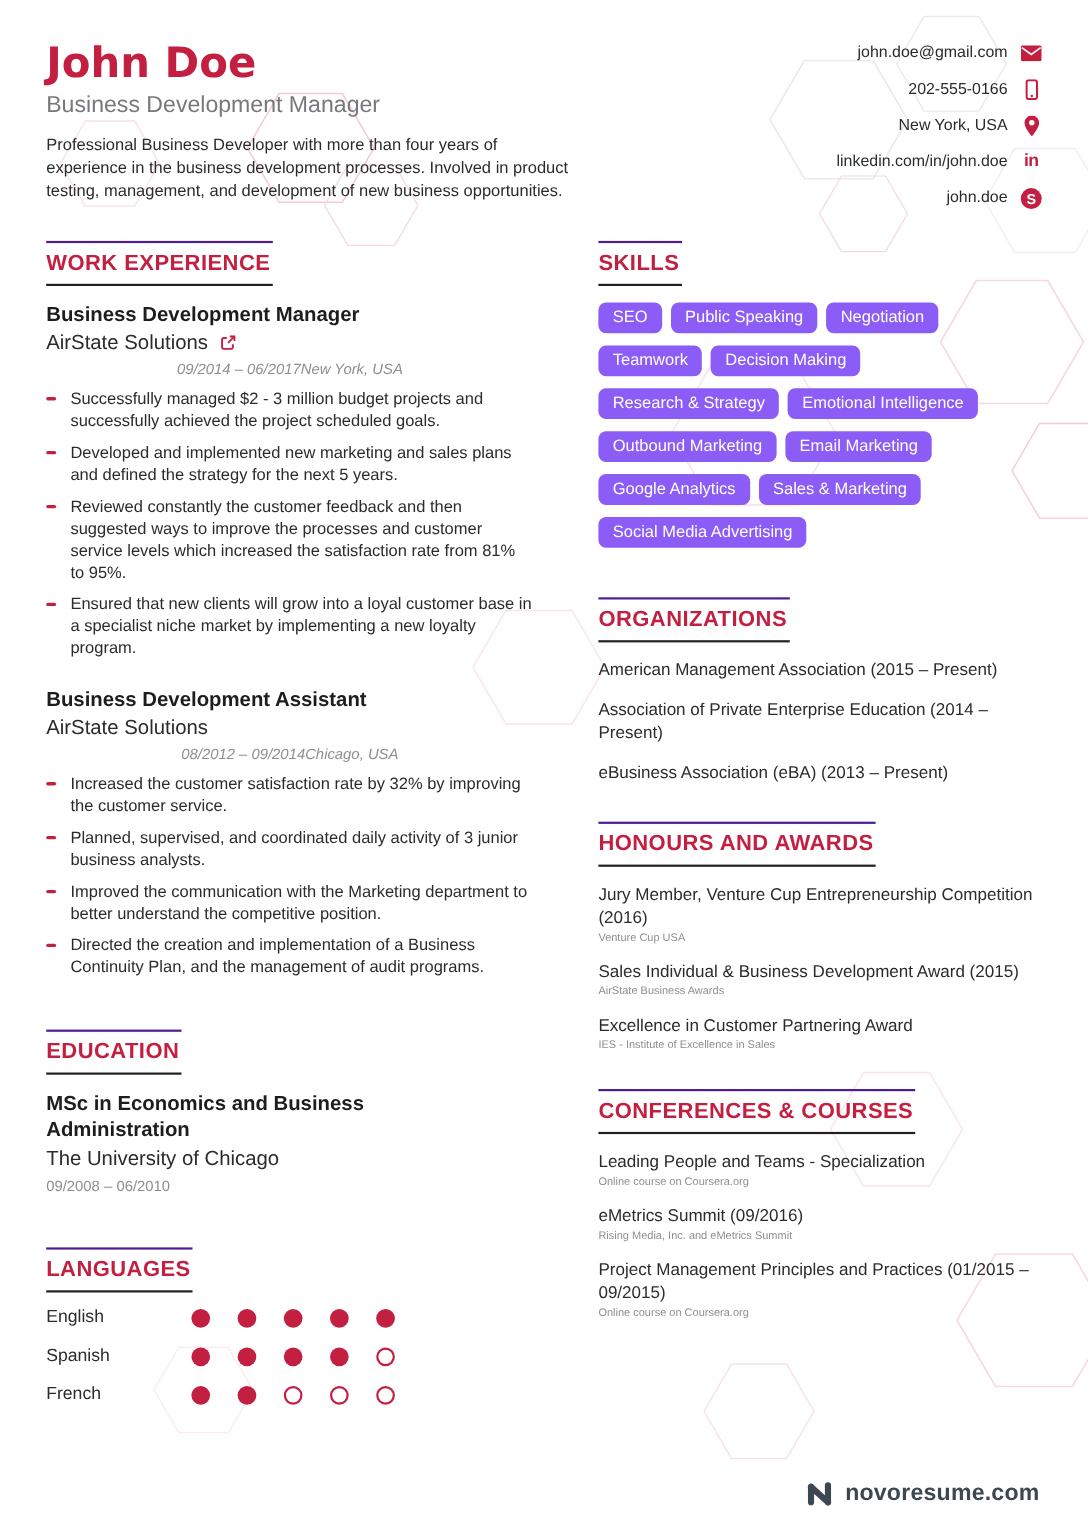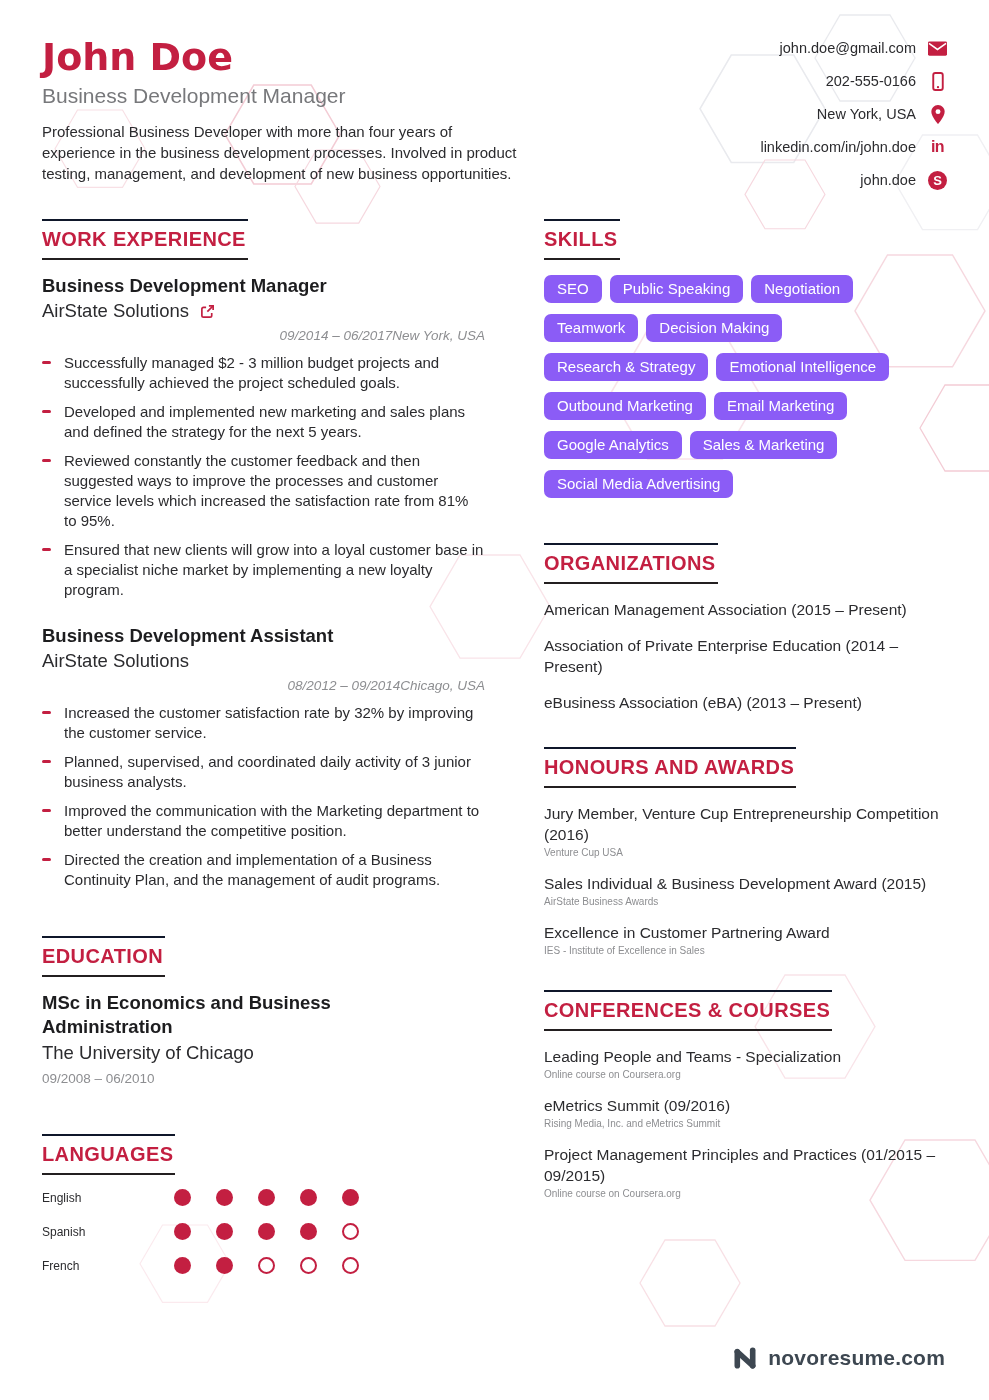--- a/index.html
+++ b/index.html
@@ -23,45 +23,45 @@
   .in-glyph{color:#c31f41;font-weight:bold;font-size:16px;letter-spacing:-0.5px;}
   .skype-badge{width:19px;height:19px;border-radius:50%;background:#c31f41;color:#fff;font-weight:bold;
     font-size:13px;display:flex;align-items:center;justify-content:center;}
 
   
   .columns{display:flex;padding:0 42px;margin-top:16px;}
   .col-left{width:443px;}
   .col-right{width:403px;margin-left:59px;}
 
   .sec-heading{display:inline-block;font-size:20px;font-weight:bold;color:#c31f41;letter-spacing:0.4px;
-    border-top:2px solid #0f172a;border-bottom:2px solid #231f20;padding:7px 2px 7px 0;}
+    border-top:2px solid #4c1d95;border-bottom:2px solid #231f20;padding:7px 2px 7px 0;}
 
   
   .job{margin-top:14px;}
   .job + .job{margin-top:24px;}
   .job-title{font-size:18.5px;font-weight:bold;color:#1d1d1f;line-height:23px;}
   .company-row{display:flex;align-items:center;gap:9px;margin-top:3px;text-align:right;}
   .company{font-size:18.5px;color:#2b2b2e;}
-  .dates-row{display:flex;justify-content:flex-end;font-size:13.5px;font-style:italic;color:#8d8e91;margin-top:6px;}
+  .dates-row{display:flex;justify-content:center;font-size:13.5px;font-style:italic;color:#8d8e91;margin-top:6px;}
   .bullets{margin:10px 0 0 0;padding:0;list-style:none;}
   .bullets li{display:flex;margin-bottom:9px;}
   .dash{flex:0 0 9px;height:3px;background:#c31f41;border-radius:2px;margin:8px 13px 0 0;}
   .bullet-text{font-size:15px;line-height:20px;}
 
   
   .edu-section{margin-top:46px;}
   .degree{font-size:18.5px;font-weight:bold;line-height:24px;margin-top:14px;width:340px;color:#1d1d1f;}
   .school{font-size:18.5px;margin-top:3px;}
   .edu-dates{font-size:13.5px;color:#8d8e91;margin-top:7px;}
 
   
   .lang-section{margin-top:48px;}
   .lang-rows{margin-top:14px;}
   .lang-row{display:flex;align-items:center;margin-bottom:17px;}
-  .lang-name{width:132px;font-size:12px;}
+  .lang-name{width:132px;font-size:16px;}
   .dots{display:flex;gap:25px;}
   .dot{width:17px;height:17px;border-radius:50%;box-sizing:border-box;}
   .dot.full{background:#c31f41;}
   .dot.empty{border:2.5px solid #c31f41;background:#fff;}
 
   
   .pills{margin-top:15px;}
   .pill{display:inline-block;background:#8b5cf6;color:#fff;font-size:15px;padding:5px 13px 6px 13px;
     border-radius:7px;margin:0 8px 11px 0;cursor:default;}
 

